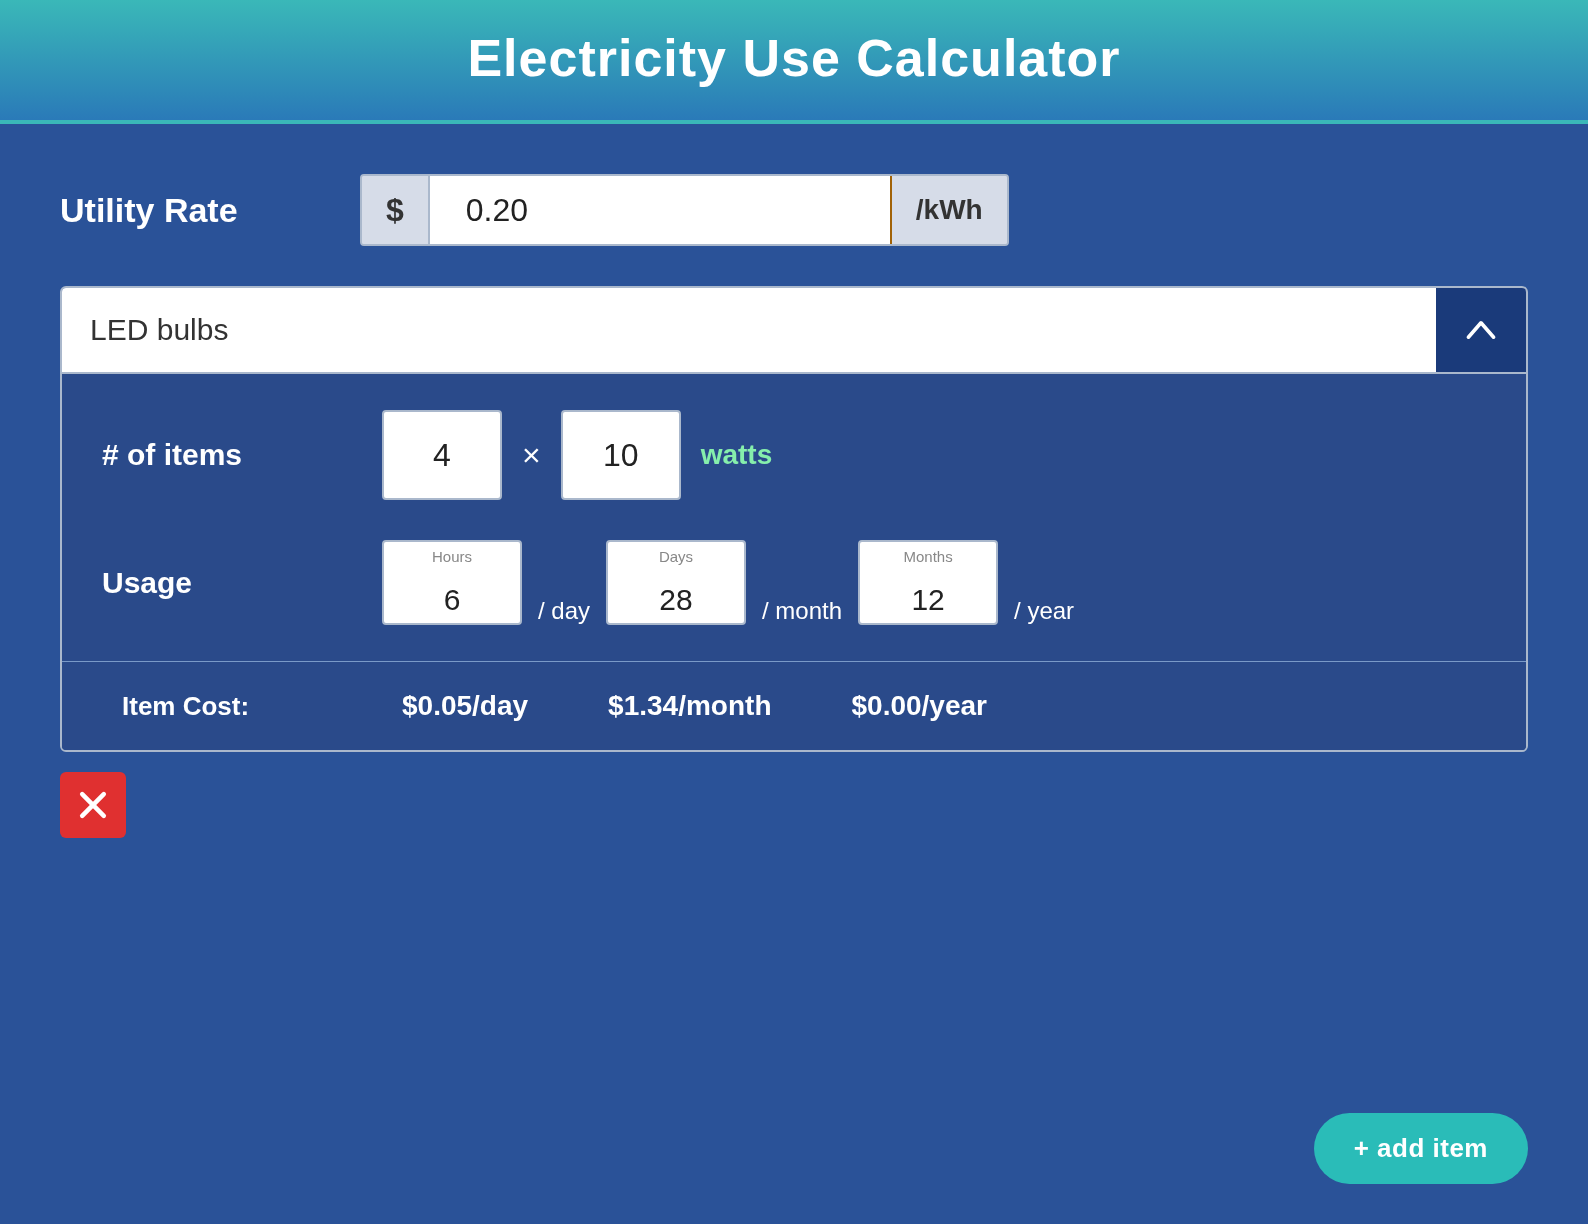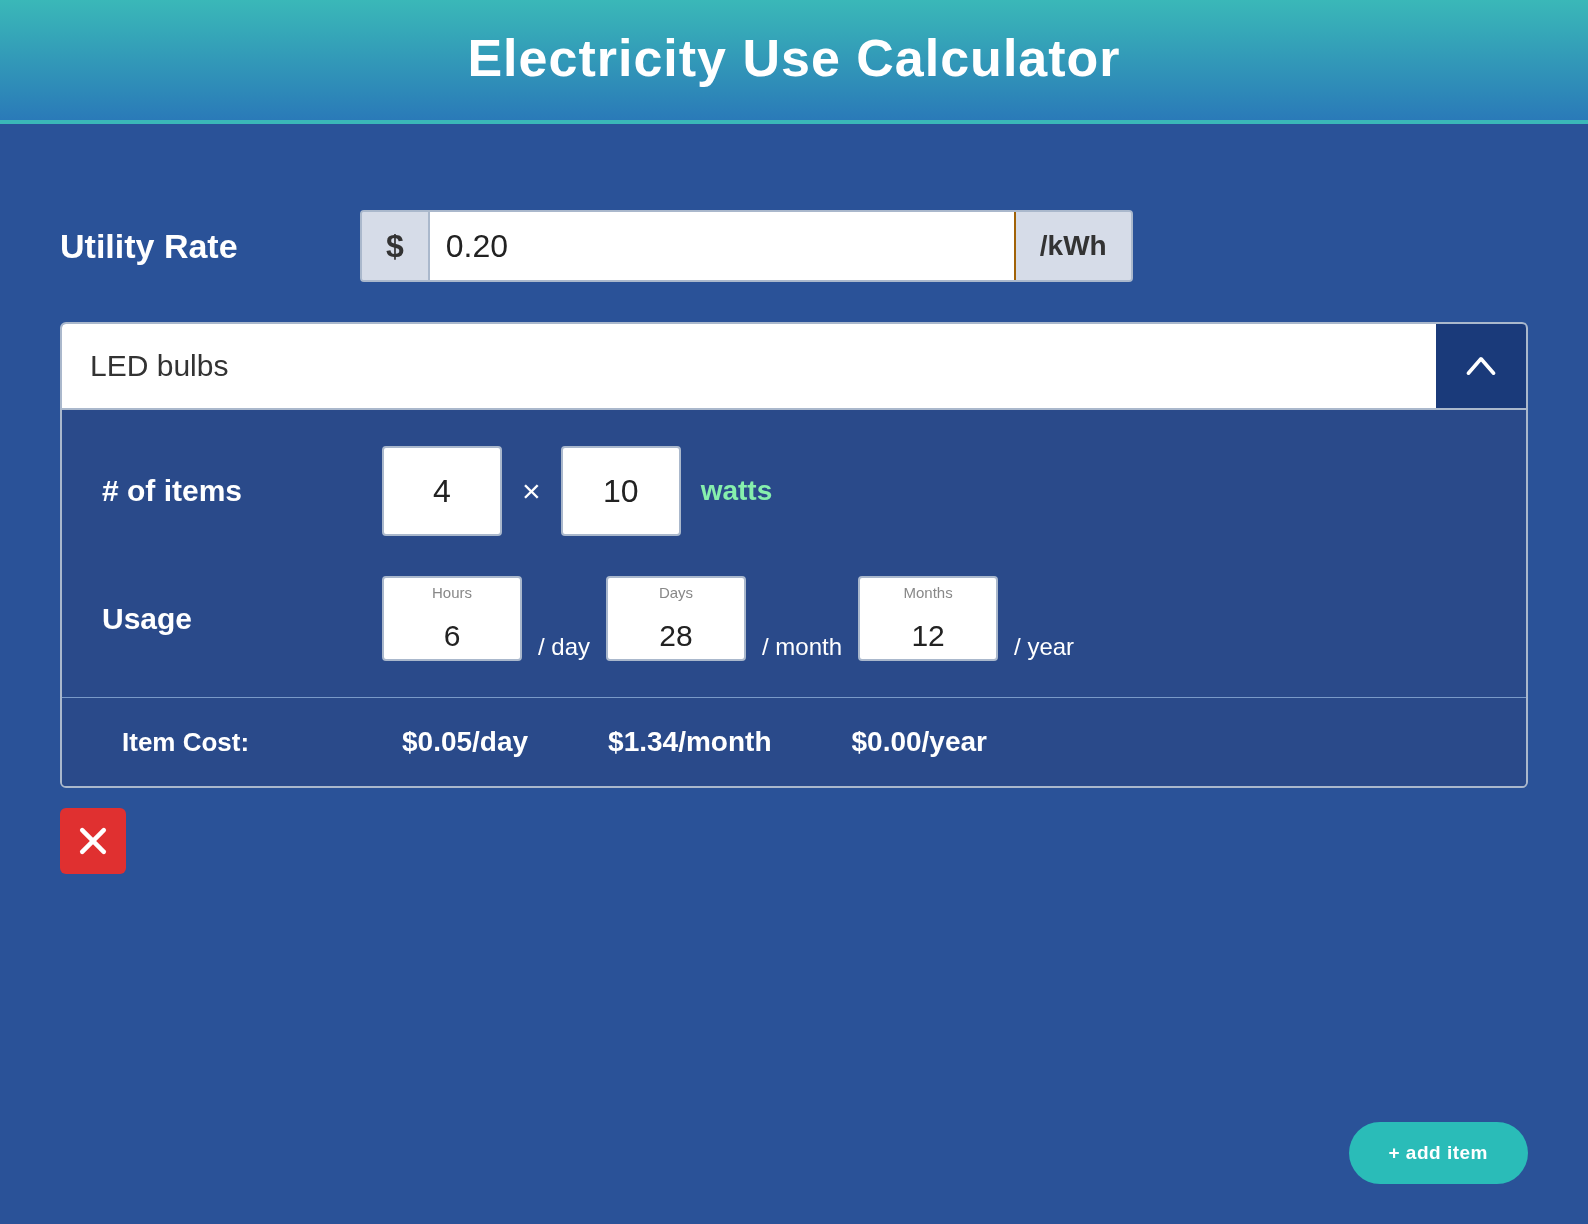--- a/index.html
+++ b/index.html
@@ -48,21 +48,20 @@
       flex: 1;
       padding: 50px 60px;
       background: #2a5298;
     }
 
     
     .utility-rate-row {
       display: flex;
       align-items: center;
       margin-bottom: 40px;
-      margin-top: 36px;
     }
 
     .utility-rate-label {
       font-size: 34px;
       font-weight: 800;
       color: #fff;
       min-width: 300px;
     }
 
     .utility-rate-input-group {
@@ -85,22 +84,22 @@
       align-items: center;
       border-right: 2px solid #aab8cc;
     }
 
     .utility-rate-input {
       background: #fff;
       border: none;
       outline: none;
       font-size: 32px;
       color: #222;
-      padding: 0 16px;
-      width: 584px;
+      padding: 0 36px;
+      width: 460px;
       text-align: left;
     }
 
     .utility-rate-suffix {
       background: #d6dce8;
       color: #333;
       font-size: 28px;
       font-weight: 600;
       padding: 0 24px;
       display: flex;
@@ -257,21 +256,21 @@
 
     
     .add-item-btn {
       position: fixed;
       bottom: 40px;
       right: 60px;
       background: #2abcb8;
       color: #fff;
       border: none;
       border-radius: 40px;
-      font-size: 19px;
+      font-size: 26px;
       font-weight: 700;
       padding: 20px 40px;
       cursor: pointer;
       letter-spacing: 0.5px;
     }
 
     .field-box {
       border: 2px solid #aab8cc;
       border-radius: 4px;
       background: #fff;

